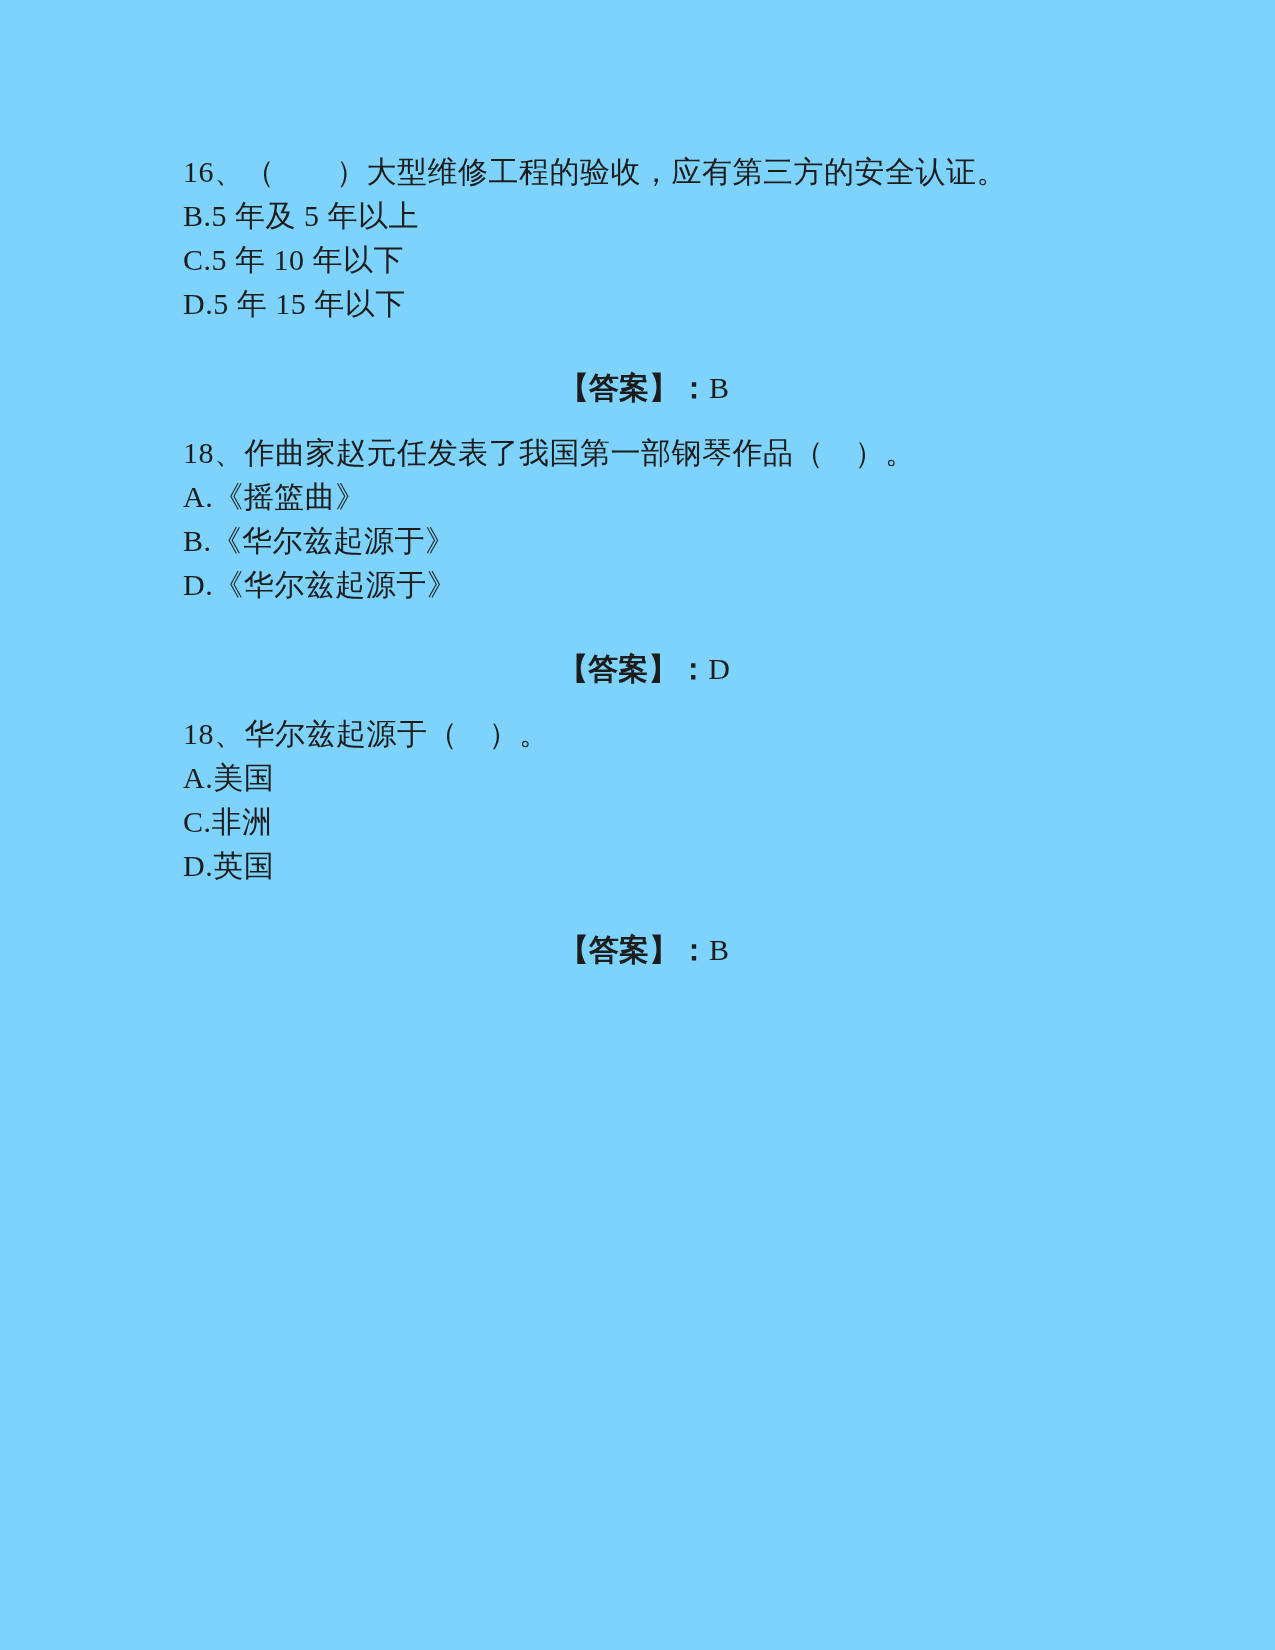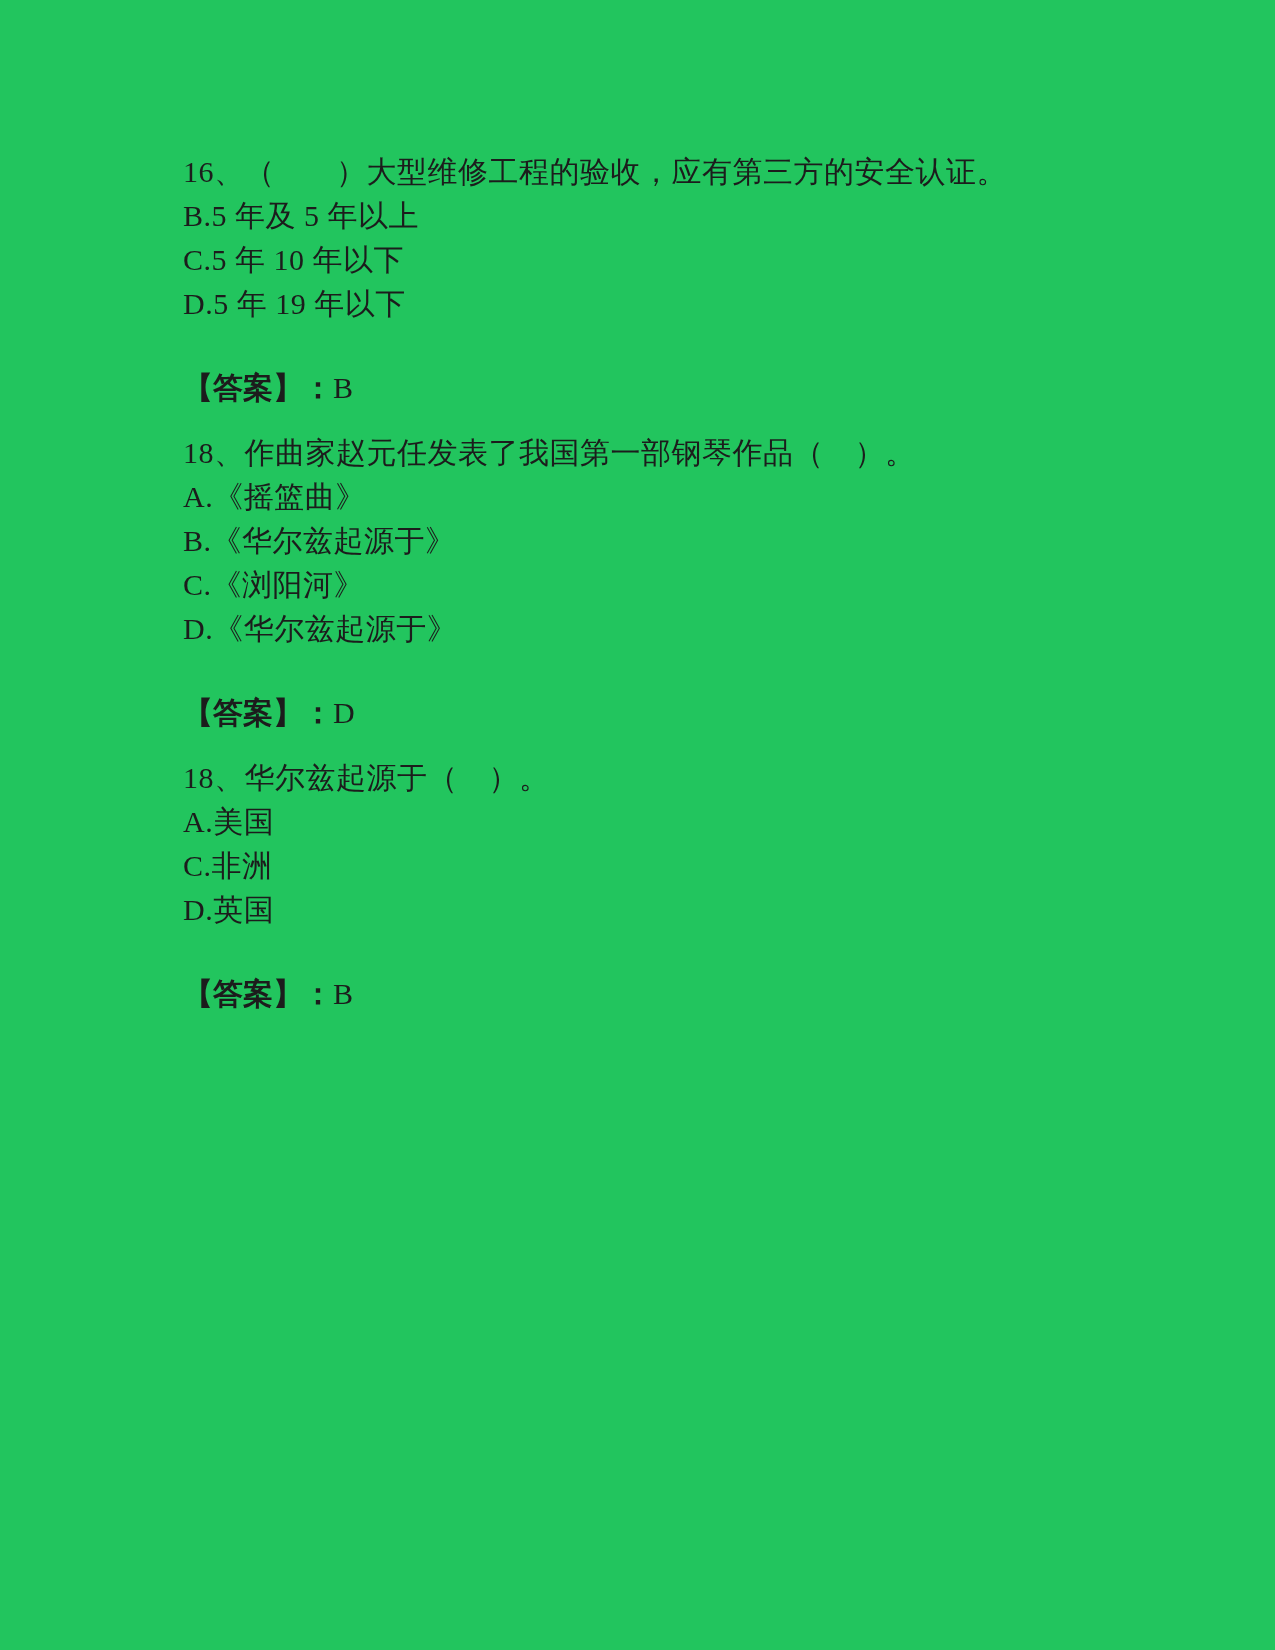--- a/index.html
+++ b/index.html
@@ -7,21 +7,21 @@
     margin: 0;
     padding: 0;
     background: #ffffff;
   }
   .page {
     position: relative;
     width: 1275px;
     height: 1650px;
     box-sizing: border-box;
     margin: 0 auto;
-    background: #22c55e;
+    background: #7dd3fc;
     padding: 150px 170px 16px 183px;
     font-family: "Liberation Serif", "DejaVu Serif", serif;
     font-size: 30px;
     color: #1c1c1c;
     overflow: hidden;
   }
   .question { margin: 0; padding: 0; }
   .q-text {
     margin: 0;
     line-height: 44px;
@@ -33,49 +33,49 @@
     margin: 0;
     padding: 0;
   }
   .options li {
     line-height: 44px;
     letter-spacing: 0.5px;
   }
   .answer-row {
     margin: 40px 0 21px 0;
     line-height: 44px;
+    text-align: center;
   }
   .answer-prefix {
     font-weight: bold;
   }
   .answer-letter {
     font-weight: normal;
   }
 </style>
 </head>
 <body>
 
 <div class="page">
   <div id="questions">
   <section class="question">
     <p class="q-text">16、（　　）大型维修工程的验收，应有第三方的安全认证。</p>
     <ul class="options">
           <li>B.5 年及 5 年以上</li>
           <li>C.5 年 10 年以下</li>
-          <li>D.5 年 19 年以下</li>
+          <li>D.5 年 15 年以下</li>
         </ul>
     <p class="answer-row"><span class="answer-prefix">【答案】：</span><span class="answer-letter">B</span></p>
   </section>
 
   <section class="question">
     <p class="q-text">18、作曲家赵元任发表了我国第一部钢琴作品（　）。</p>
     <ul class="options">
           <li>A.《摇篮曲》</li>
           <li>B.《华尔兹起源于》</li>
-          <li>C.《浏阳河》</li>
           <li>D.《华尔兹起源于》</li>
         </ul>
     <p class="answer-row"><span class="answer-prefix">【答案】：</span><span class="answer-letter">D</span></p>
   </section>
 
   <section class="question">
     <p class="q-text">18、华尔兹起源于（　）。</p>
     <ul class="options">
           <li>A.美国</li>
           <li>C.非洲</li>

